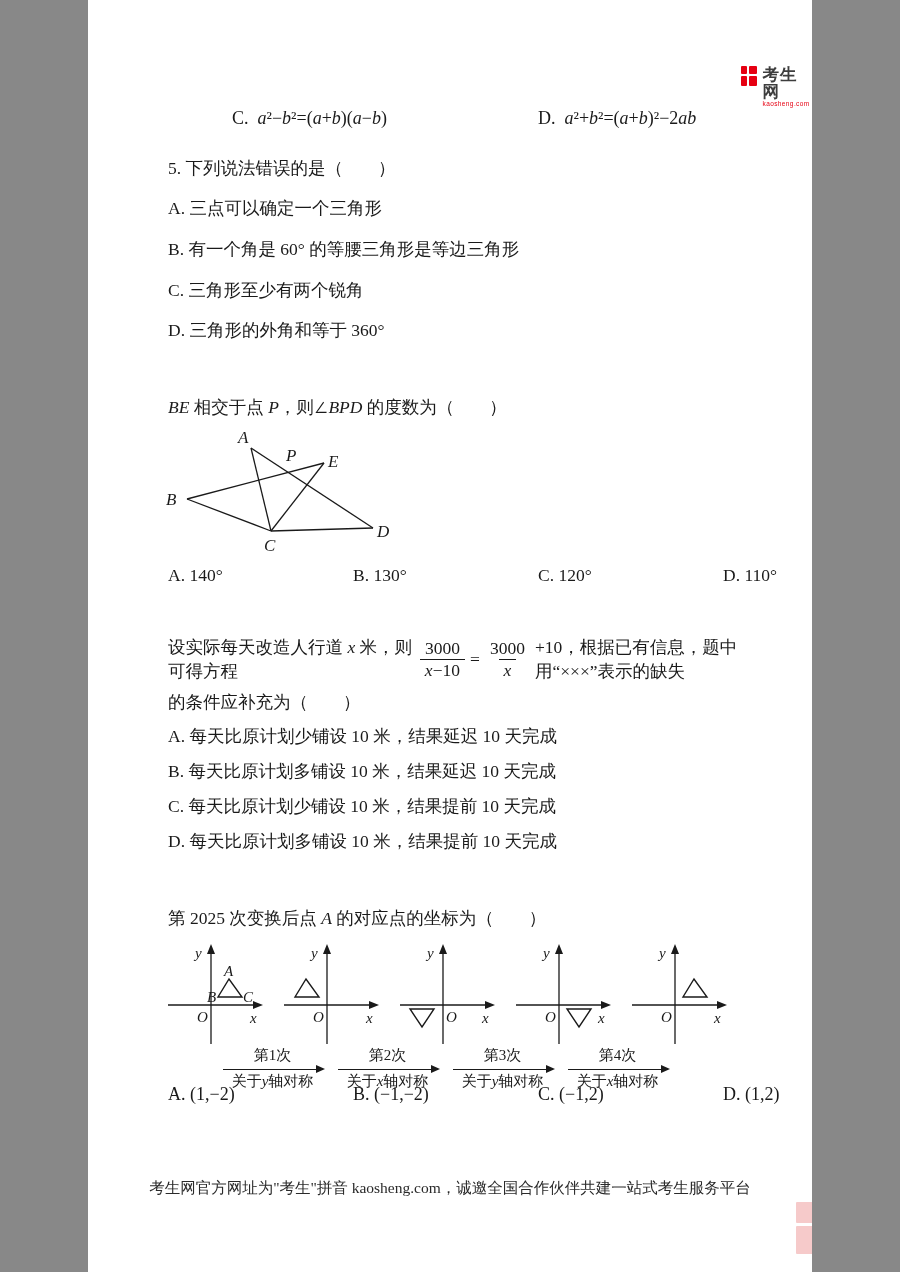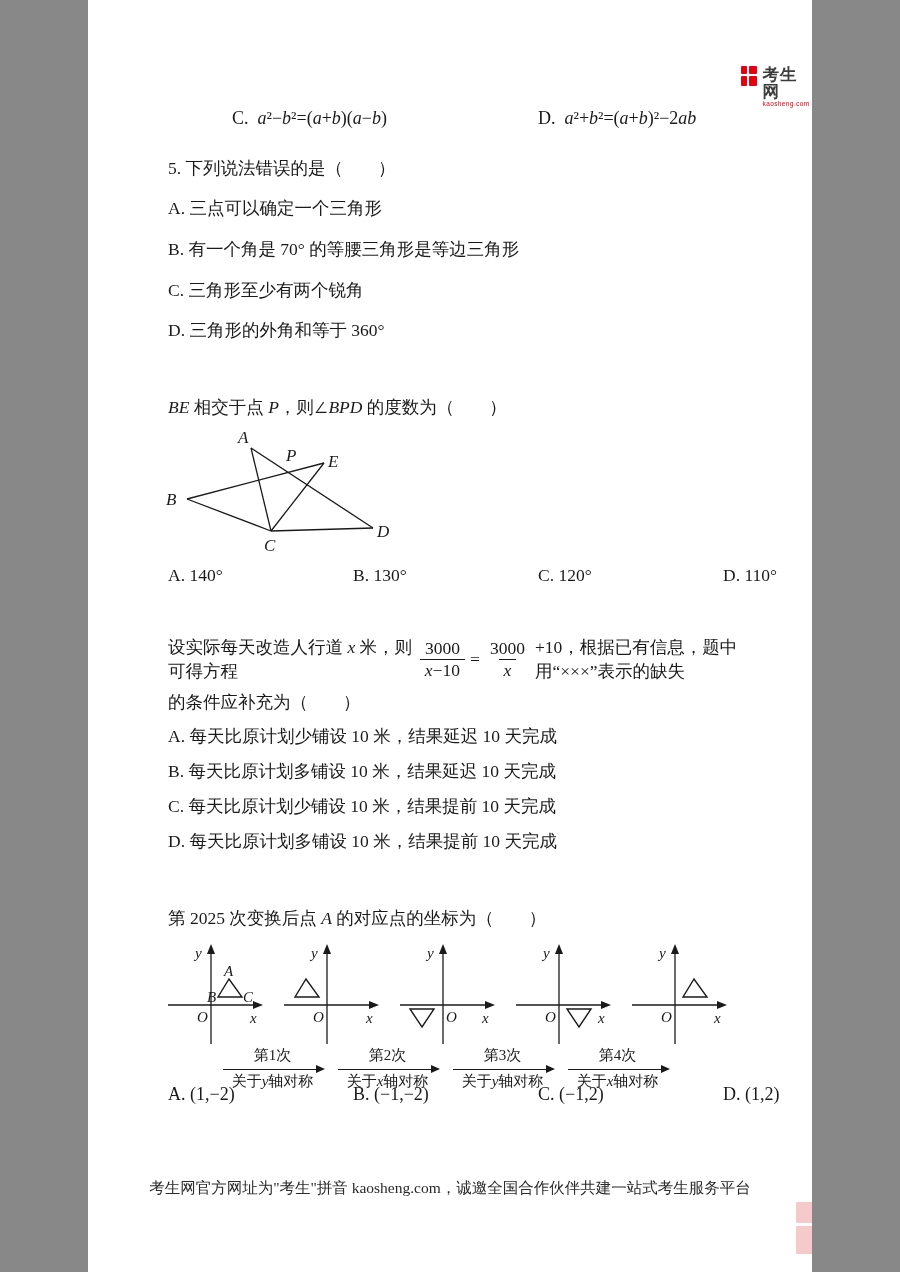--- a/index.html
+++ b/index.html
@@ -74,21 +74,21 @@
       <span><i>a</i>²−<i>b</i>²=(<i>a</i>+<i>b</i>)(<i>a</i>−<i>b</i>)</span>
     </span>
     <span class="opt" style="left:370px;">
       <span>D.</span>&nbsp;
       <span><i>a</i>²+<i>b</i>²=(<i>a</i>+<i>b</i>)²−2<i>ab</i></span>
     </span>
   </div>
 
   <div class="abs line" style="left:80px;top:156px;">5. 下列说法错误的是（　　）</div>
   <div class="abs line" style="left:80px;top:196px;">A. 三点可以确定一个三角形</div>
-  <div class="abs line" style="left:80px;top:237px;">B. 有一个角是 70° 的等腰三角形是等边三角形</div>
+  <div class="abs line" style="left:80px;top:237px;">B. 有一个角是 60° 的等腰三角形是等边三角形</div>
   <div class="abs line" style="left:80px;top:278px;">C. 三角形至少有两个锐角</div>
   <div class="abs line" style="left:80px;top:318px;">D. 三角形的外角和等于 360°</div>
 
   <div class="abs line" style="left:80px;top:395px;"><i>BE</i> 相交于点 <i>P</i>，则∠<i>BPD</i> 的度数为（　　）</div>
 
   <svg class="abs" style="left:72px;top:425px;" width="260" height="135" viewBox="0 0 260 135">
     <line x1="91" y1="23" x2="111" y2="106"></line>
     <line x1="91" y1="23" x2="213" y2="103"></line>
     <line x1="111" y1="106" x2="213" y2="103"></line>
     <line x1="27" y1="74" x2="111" y2="106"></line>

